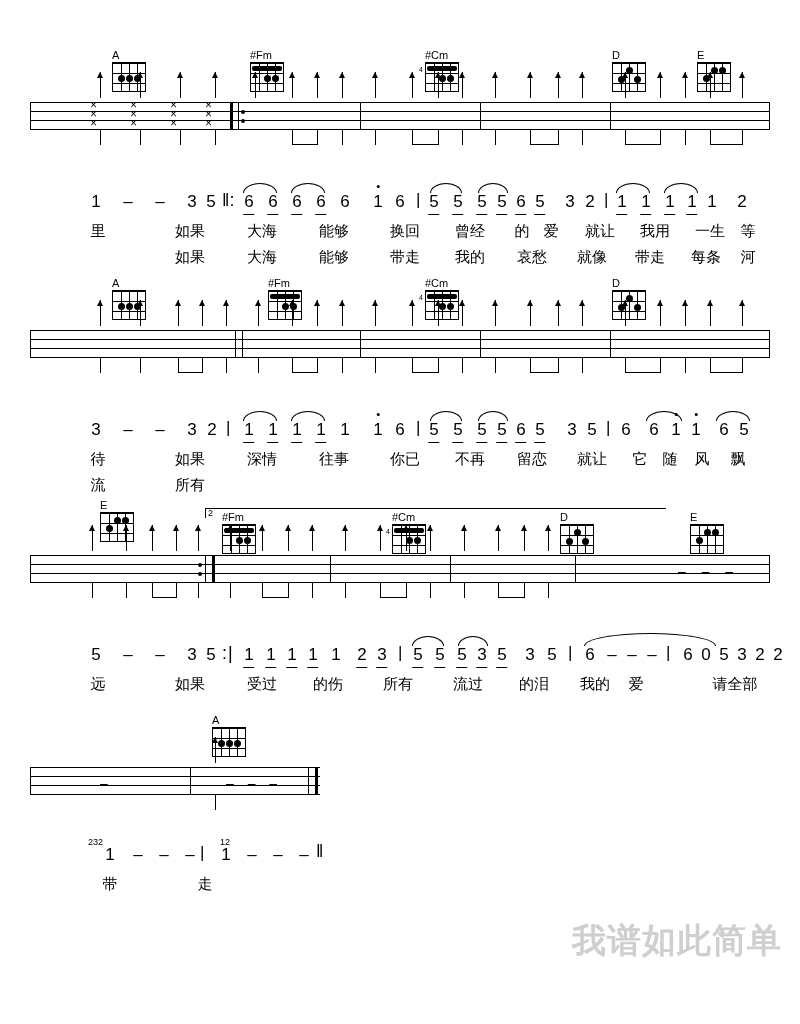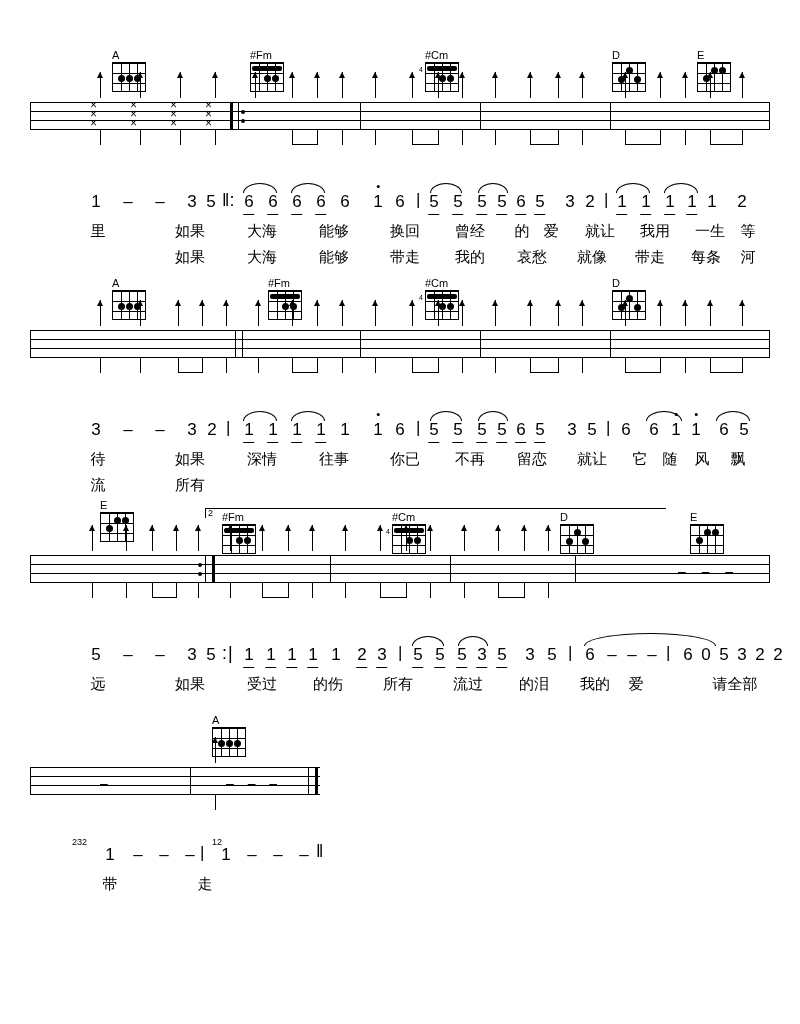--- a/index.html
+++ b/index.html
@@ -677,36 +677,37 @@
       <div class="barline" style="left:160px;height:27px;"></div>
       <div class="barline thick" style="left:285px;height:27px;"></div>
       <div class="barline" style="left:278px;height:27px;"></div>
       <span style="position:absolute;left:70px;top:8px;font-size:14px;">–</span>
       <span style="position:absolute;left:196px;top:8px;font-size:14px;letter-spacing:5px;">– – –</span>
       <div class="arrow" style="left:185px;"></div>
       <div class="stem" style="left:185px;top:27px;"></div>
     </div>
 
     <div class="numrow" style="top:130px;">
-      <span class="tiny" style="left:72px;top:-8px;">232</span>
+      <span class="tiny" style="left:88px;top:-8px;">232</span>
       <span class="tok" style="left:110px;">1</span>
       <span class="tok" style="left:138px;">–</span>
       <span class="tok" style="left:164px;">–</span>
       <span class="tok" style="left:190px;">–</span>
       <span style="position:absolute;left:200px;top:-2px;">|</span>
-      <span class="tiny" style="left:212px;top:-8px;">12</span>
+      <span class="tiny" style="left:220px;top:-8px;">12</span>
       <span class="tok" style="left:226px;">1</span>
       <span class="tok" style="left:252px;">–</span>
       <span class="tok" style="left:278px;">–</span>
       <span class="tok" style="left:304px;">–</span>
       <span style="position:absolute;left:316px;top:-4px;font-size:18px;">‖</span>
     </div>
 
     <div class="lyricrow" style="top:160px;">
       <span class="tok" style="left:110px;">带</span>
       <span class="tok" style="left:205px;">走</span>
     </div>
   </div>
 
   <div class="watermark">
+    <span>我谱如此简单</span>
   </div>
 
 </div>
 
 </body></html>

